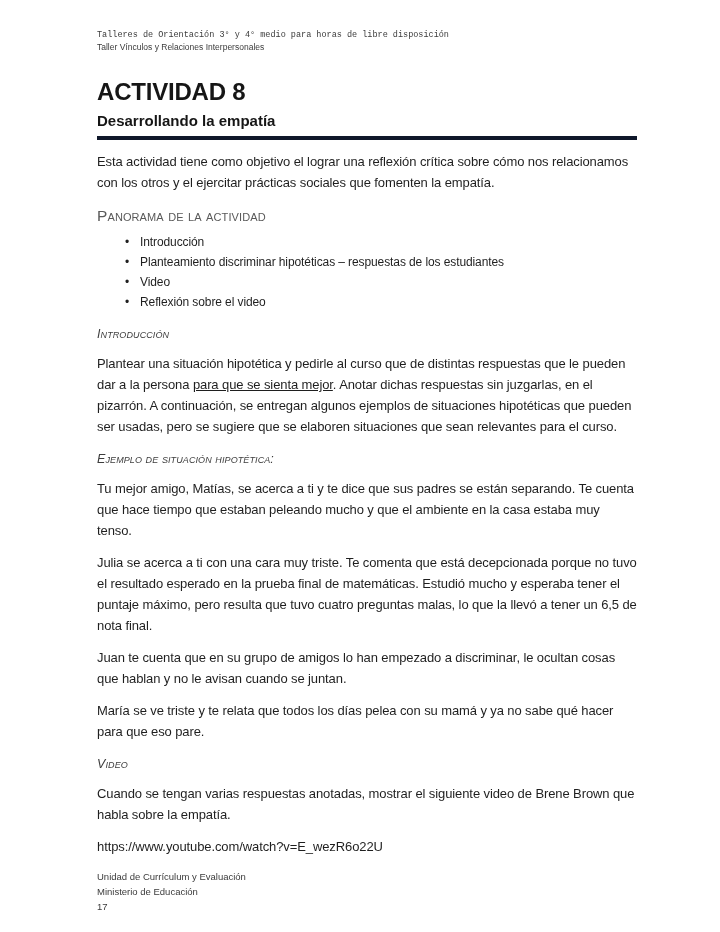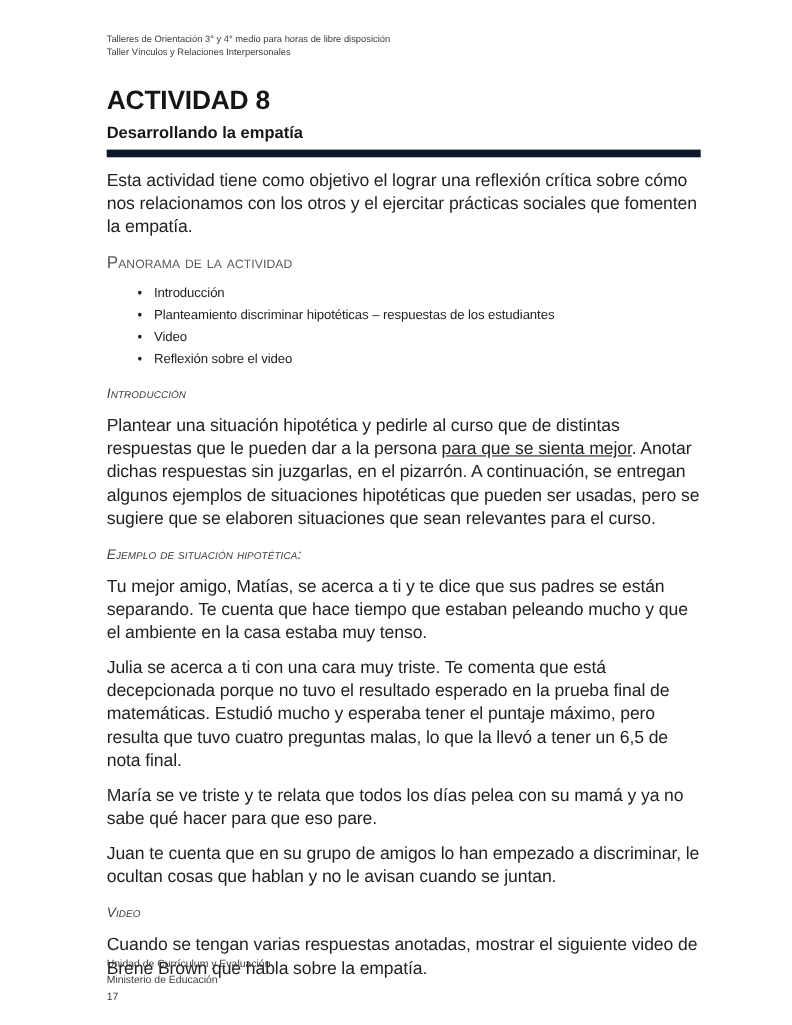--- a/index.html
+++ b/index.html
@@ -16,40 +16,40 @@
     overflow: hidden;
   }
   .content {
     position: absolute;
     top: 30px;
     left: 97px;
     width: 540px;
   }
   
   .running-header { font-size: 8.5px; color: #3b3b3b; letter-spacing: 0; }
-  .running-header .hl { display: block; text-align: left; line-height: 11px; }
+  .running-header .hl { display: block; text-align: left; line-height: 11px; font-family: Liberation Mono, monospace; }
   .running-header .hr { display: block; text-align: left; line-height: 11px; margin-top: 1px; }
 
   
   .doc-title {
     margin: 26px 0 0 0;
     font-size: 24px;
     font-weight: bold;
     color: #161616;
     line-height: 26px;
     letter-spacing: -0.2px;
   }
   .doc-subtitle {
     margin: 7px 0 0 0;
     font-size: 15px;
     font-weight: bold;
     color: #161616;
     line-height: 17px;
     padding-bottom: 7px;
-    border-bottom: 7px solid #0f172a;
+    border-bottom: 4px solid #0f172a;
   }
 
   
   .sec-heading {
     margin: 14px 0 0 0;
     font-size: 15.5px;
     font-weight: normal;
     font-variant: small-caps;
     color: #595959;
     line-height: 18px;
@@ -63,21 +63,21 @@
     font-weight: normal;
     font-variant: small-caps;
     color: #3d3d3d;
     line-height: 15px;
     letter-spacing: 0.1px;
   }
 
   
   p.body-text {
     margin: 11px 0 0 0;
-    font-size: 16px;
+    font-size: 13px;
     line-height: 21px;
     letter-spacing: -0.1px;
     color: #1f1f1f;
   }
   .underlined { text-decoration: underline; }
 
   
   ul.bullet-list {
     margin: 7px 0 0 0;
     padding: 0 0 0 43px;
@@ -139,25 +139,26 @@
     <li>Video</li>
     <li>Reflexión sobre el video</li>
   </ul>
 
   <h4 class="sub-heading">Introducción</h4>
   <p class="body-text"><span>Plantear una situación hipotética y pedirle al curso que de distintas respuestas que le pueden dar a la persona </span><span class="underlined">para que se sienta mejor</span><span>. Anotar dichas respuestas sin juzgarlas, en el pizarrón. A continuación, se entregan algunos ejemplos de situaciones hipotéticas que pueden ser usadas, pero se sugiere que se elaboren situaciones que sean relevantes para el curso.</span></p>
 
   <h4 class="sub-heading">Ejemplo de situación hipotética:</h4>
   <p class="body-text">Tu mejor amigo, Matías, se acerca a ti y te dice que sus padres se están separando. Te cuenta que hace tiempo que estaban peleando mucho y que el ambiente en la casa estaba muy tenso.</p>
   <p class="body-text">Julia se acerca a ti con una cara muy triste. Te comenta que está decepcionada porque no tuvo el resultado esperado en la prueba final de matemáticas. Estudió mucho y esperaba tener el puntaje máximo, pero resulta que tuvo cuatro preguntas malas, lo que la llevó a tener un 6,5 de nota final.</p>
+  <p class="body-text">Juan te cuenta que en su grupo de amigos lo han empezado a discriminar, le ocultan cosas que hablan y no le avisan cuando se juntan.</p>
   <p class="body-text">María se ve triste y te relata que todos los días pelea con su mamá y ya no sabe qué hacer para que eso pare.</p>
-  <p class="body-text">Juan te cuenta que en su grupo de amigos lo han empezado a discriminar, le ocultan cosas que hablan y no le avisan cuando se juntan.</p>
 
   <h4 class="sub-heading">Video</h4>
   <p class="body-text">Cuando se tengan varias respuestas anotadas, mostrar el siguiente video de Brene Brown que habla sobre la empatía.</p>
+  <p class="body-text"><a href="#" class="link-text">https://www.youtube.com/watch?v=E_wezR6o22U</a></p>
 
 </div>
 
 <div class="page-footer">
   <div class="org">
     <div>Unidad de Currículum y Evaluación</div>
     <div>Ministerio de Educación</div>
   </div>
   <div class="pagenum">17</div>
 </div>

